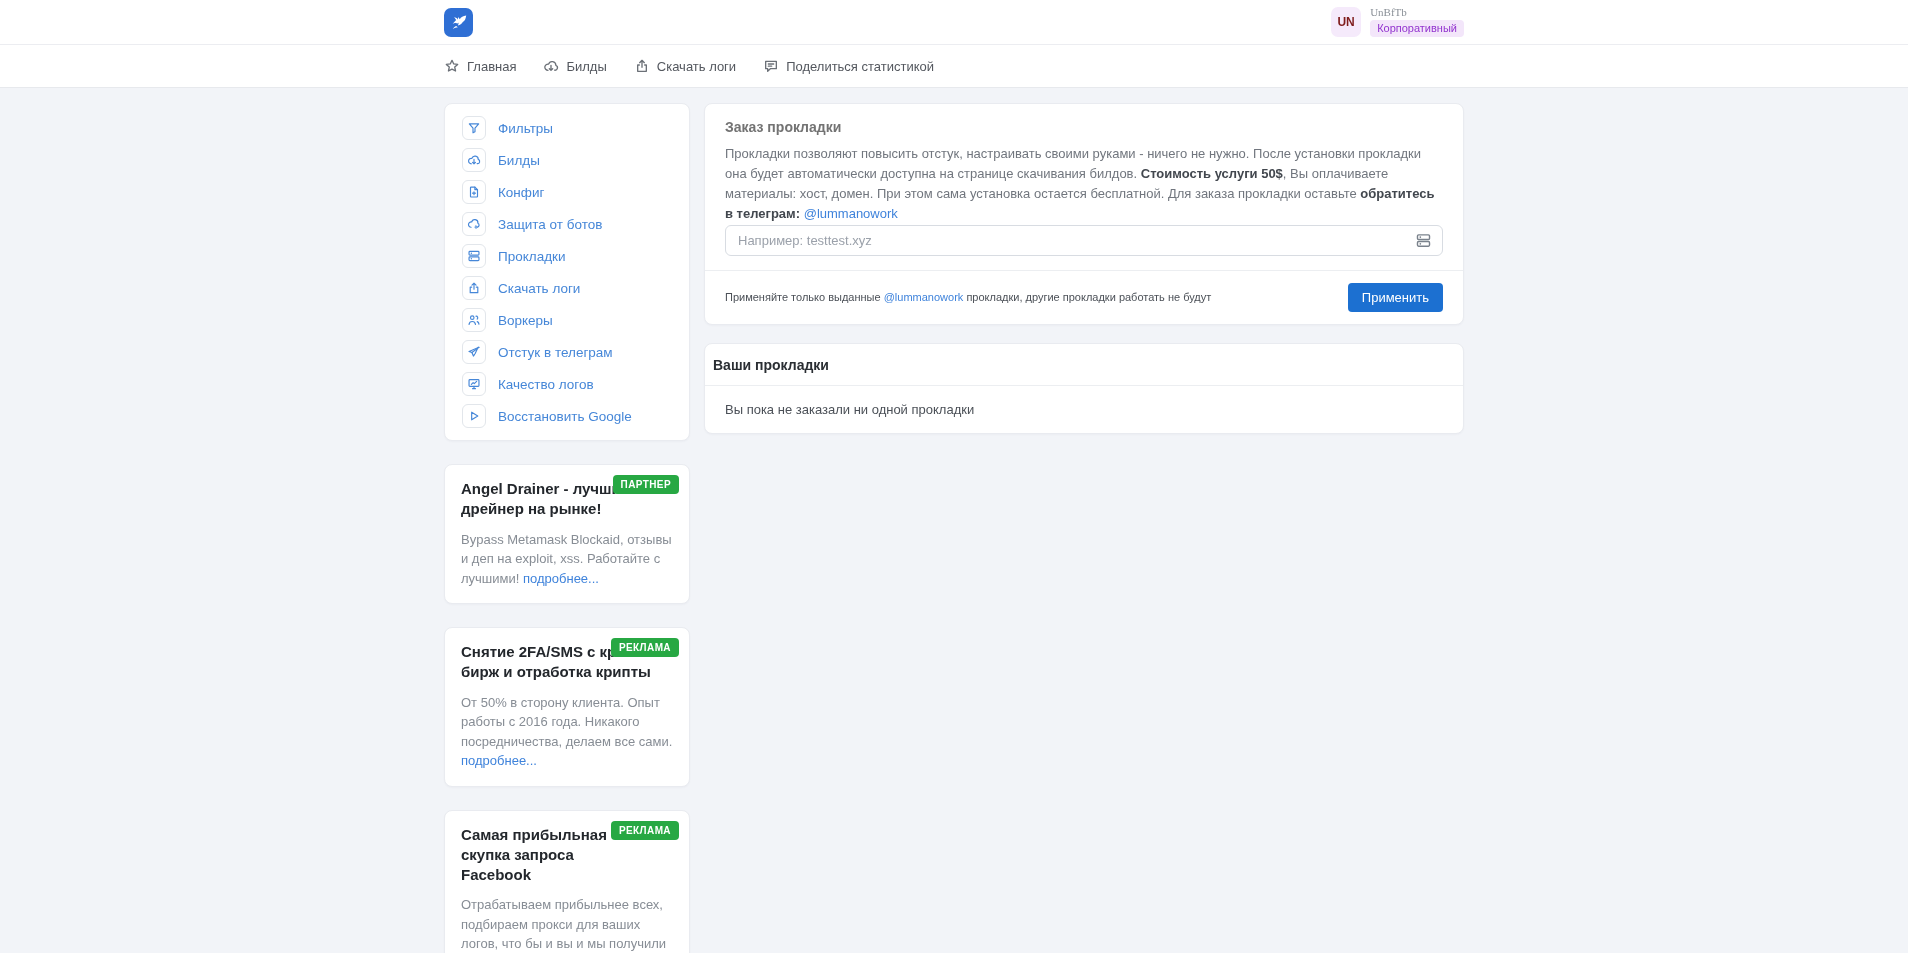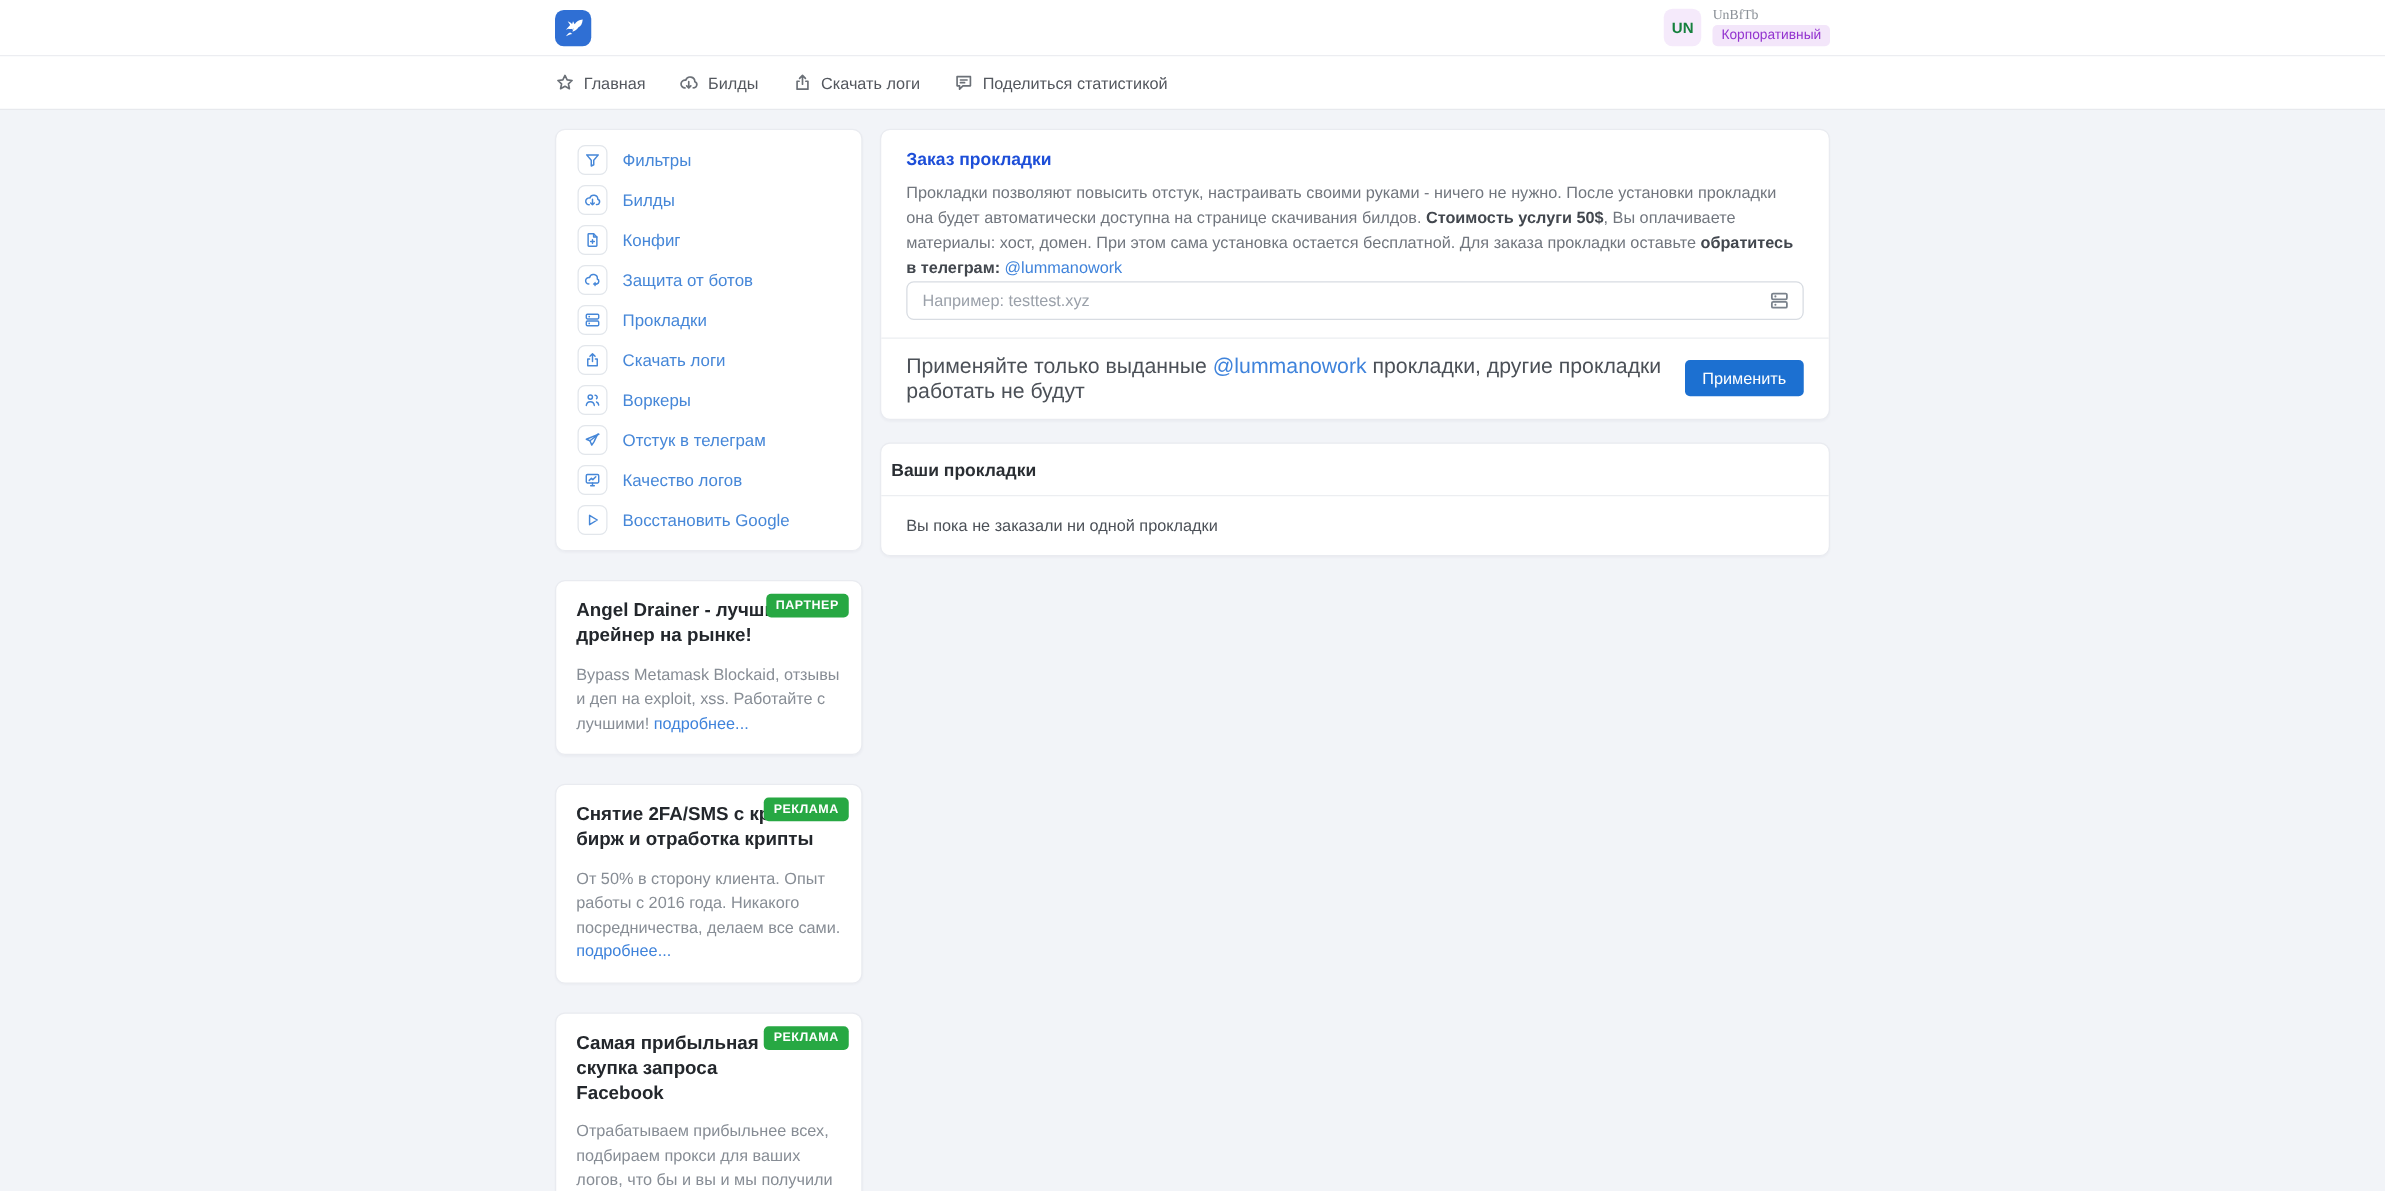--- a/index.html
+++ b/index.html
@@ -10,21 +10,21 @@
     color:#2a2e33;
   }
   .container { width:1020px; margin:0 auto; }
 
   
   .topbar { background:#fff; height:44px; }
   .topbar .container { display:flex; align-items:center; justify-content:space-between; height:100%; }
   .logo { width:29px; height:29px; border-radius:7px; background:#2f6fd4; display:flex; align-items:center; justify-content:center; cursor:pointer; }
   .logo svg { width:21px; height:21px; }
   .user-area { display:flex; align-items:center; gap:9px; }
-  .avatar { width:30px; height:30px; border-radius:7px; background:#f5eafb; color:#15803d; font-size:12px; font-weight:bold; display:flex; align-items:center; justify-content:center; cursor:pointer; }
+  .avatar { width:30px; height:30px; border-radius:7px; background:#f5eafb; color:#7f1d1d; font-size:12px; font-weight:bold; display:flex; align-items:center; justify-content:center; cursor:pointer; }
   .user-meta { display:flex; flex-direction:column; gap:2px; }
   .user-name { font-size:11px; color:#8a9097; line-height:1;font-family:Liberation Serif, serif; }
   .user-badge { font-size:11px; color:#9334cf; background:#f3e6fa; border-radius:4px; padding:2px 7px; line-height:1.2; align-self:flex-start; }
 
   
   .navbar { background:#fff; height:44px; border-top:1px solid #ecedf1; border-bottom:1px solid #e7e9ed; }
   .navbar .container { display:flex; align-items:center; gap:27px; height:100%; }
   .nav-item { display:flex; align-items:center; gap:7px; font-size:13px; color:#53575e; cursor:pointer; text-decoration:none; }
   .nav-item svg { width:16px; height:16px; stroke:#6b7077; }
 
@@ -46,29 +46,29 @@
   
   .ad-card { margin-top:23px; padding:14px 16px 15px; position:relative; }
   .ad-badge { position:absolute; top:10px; right:10px; background:#27a843; color:#fff; font-size:10px; font-weight:bold; letter-spacing:.4px; padding:4px 8px; border-radius:4px; }
   .ad-title { font-size:15px; font-weight:bold; color:#23272c; line-height:1.35; padding-right:2px; width:168px; }
   .ad-card:nth-of-type(2) .ad-title, .ad-card:nth-of-type(3) .ad-title { width:210px; }
   .ad-text { margin-top:10px; font-size:13px; color:#878d95; line-height:1.5; }
   a.link { color:#3f83db; text-decoration:none; cursor:pointer; }
 
   
   .card-body { padding:15px 20px 14px; }
-  .card-title { font-size:14px; font-weight:600; color:#1d4ed8; }
+  .card-title { font-size:14px; font-weight:600; color:#737373; }
   .order-desc { margin-top:9px; font-size:13px; color:#71767e; line-height:1.55; }
   .order-desc b { color:#42474e; font-weight:600; }
   .input-wrap { position:relative; }
   .domain-input { width:100%; height:31px; border:1px solid #d8dce2; border-radius:6px; padding:0 38px 0 12px; font-size:13px; color:#3c4046; font-family:inherit; outline:none; background:#fff; }
   .domain-input::placeholder { color:#9ba1aa; }
   .input-icon { position:absolute; right:11px; top:7px; width:17px; height:17px; stroke:#7a828c; cursor:pointer; }
   .card-footer { border-top:1px solid #eceef1; padding:12px 20px; display:flex; align-items:center; justify-content:space-between; }
-  .footer-hint { font-size:17px; color:#4b5057; }
+  .footer-hint { font-size:11px; color:#4b5057; }
   .btn-primary { background:#1c70d1; color:#fff; border:none; border-radius:4px; font-size:13px; font-family:inherit; padding:7px 14px; cursor:pointer; }
 
   
   .list-card { margin-top:18px; }
   .list-header { padding:13px 8px 12px; border-bottom:1px solid #eceef1; font-size:14px; font-weight:600; color:#2a2e33; }
   .list-empty { padding:16px 20px; font-size:13px; color:#4b5057; }
 
   svg.stroke { fill:none; stroke-width:2; stroke-linecap:round; stroke-linejoin:round; }
 </style>
 </head>

